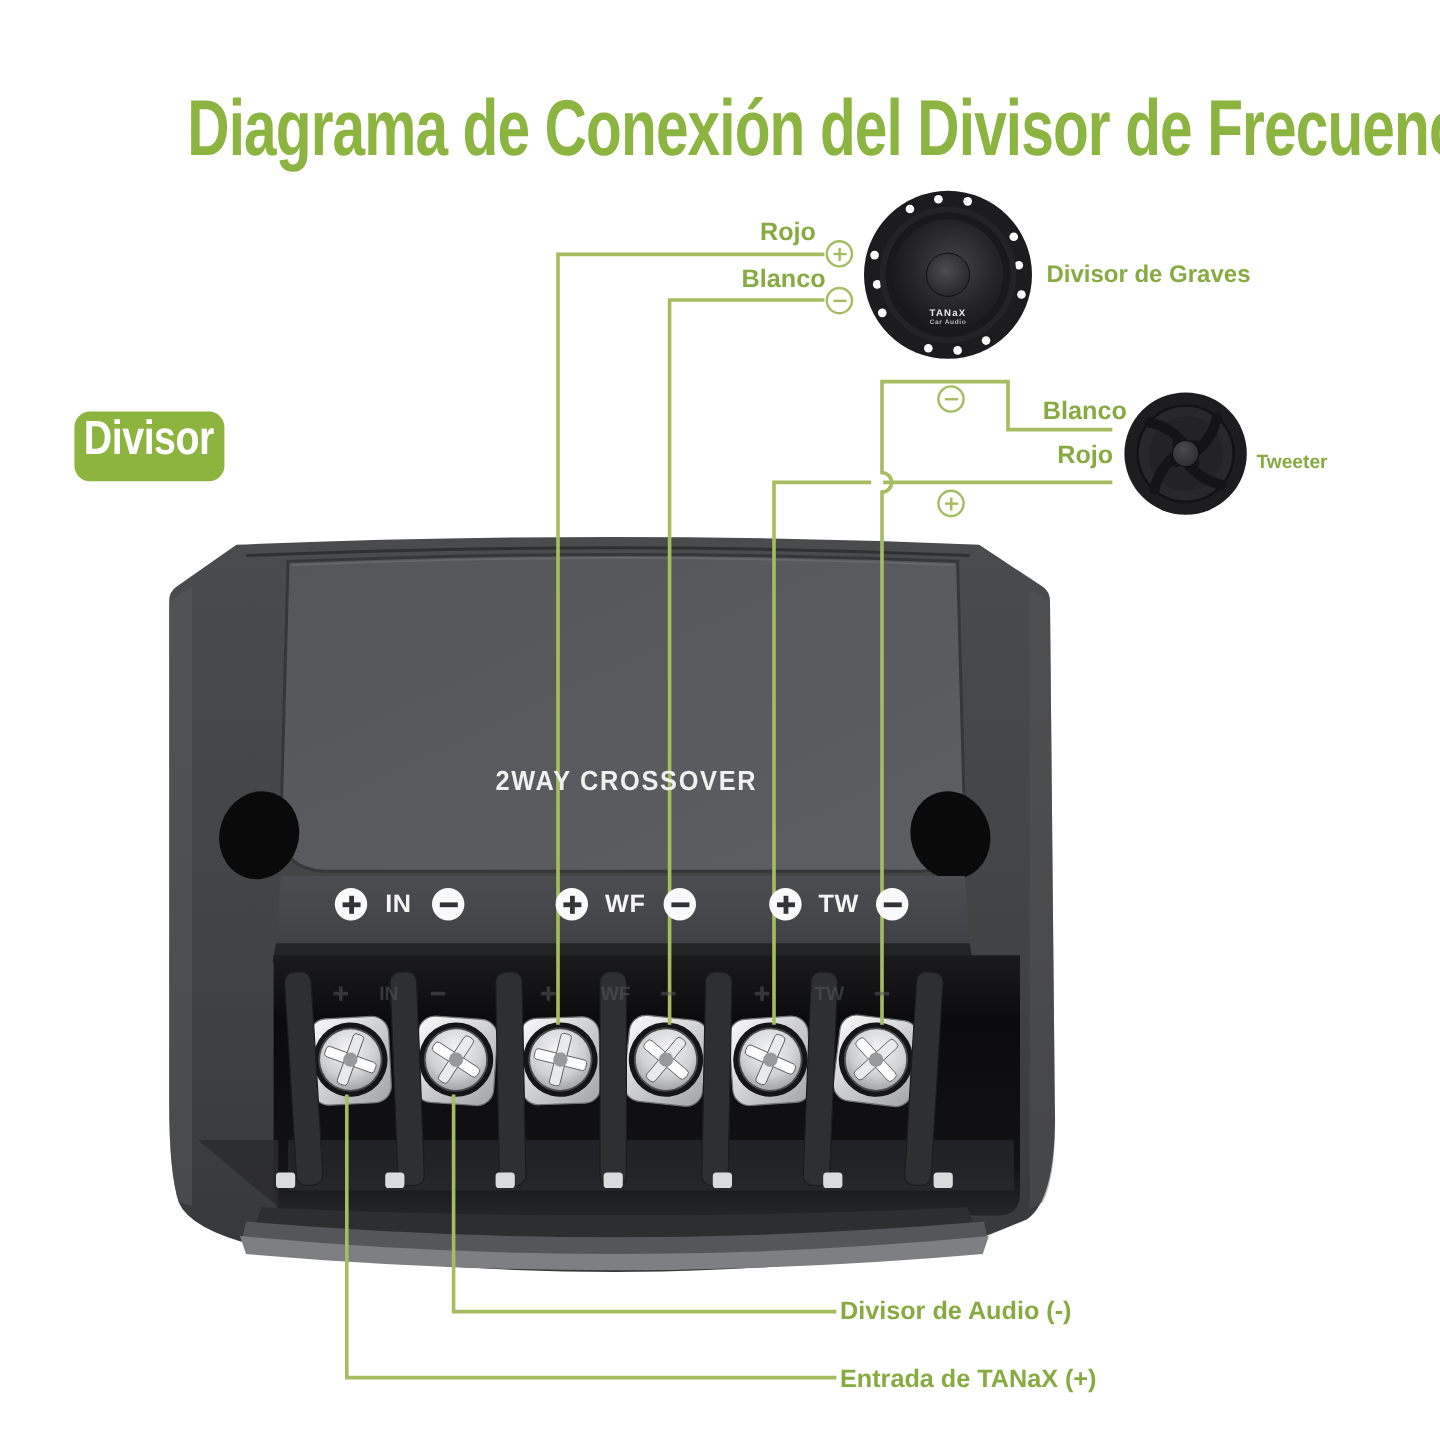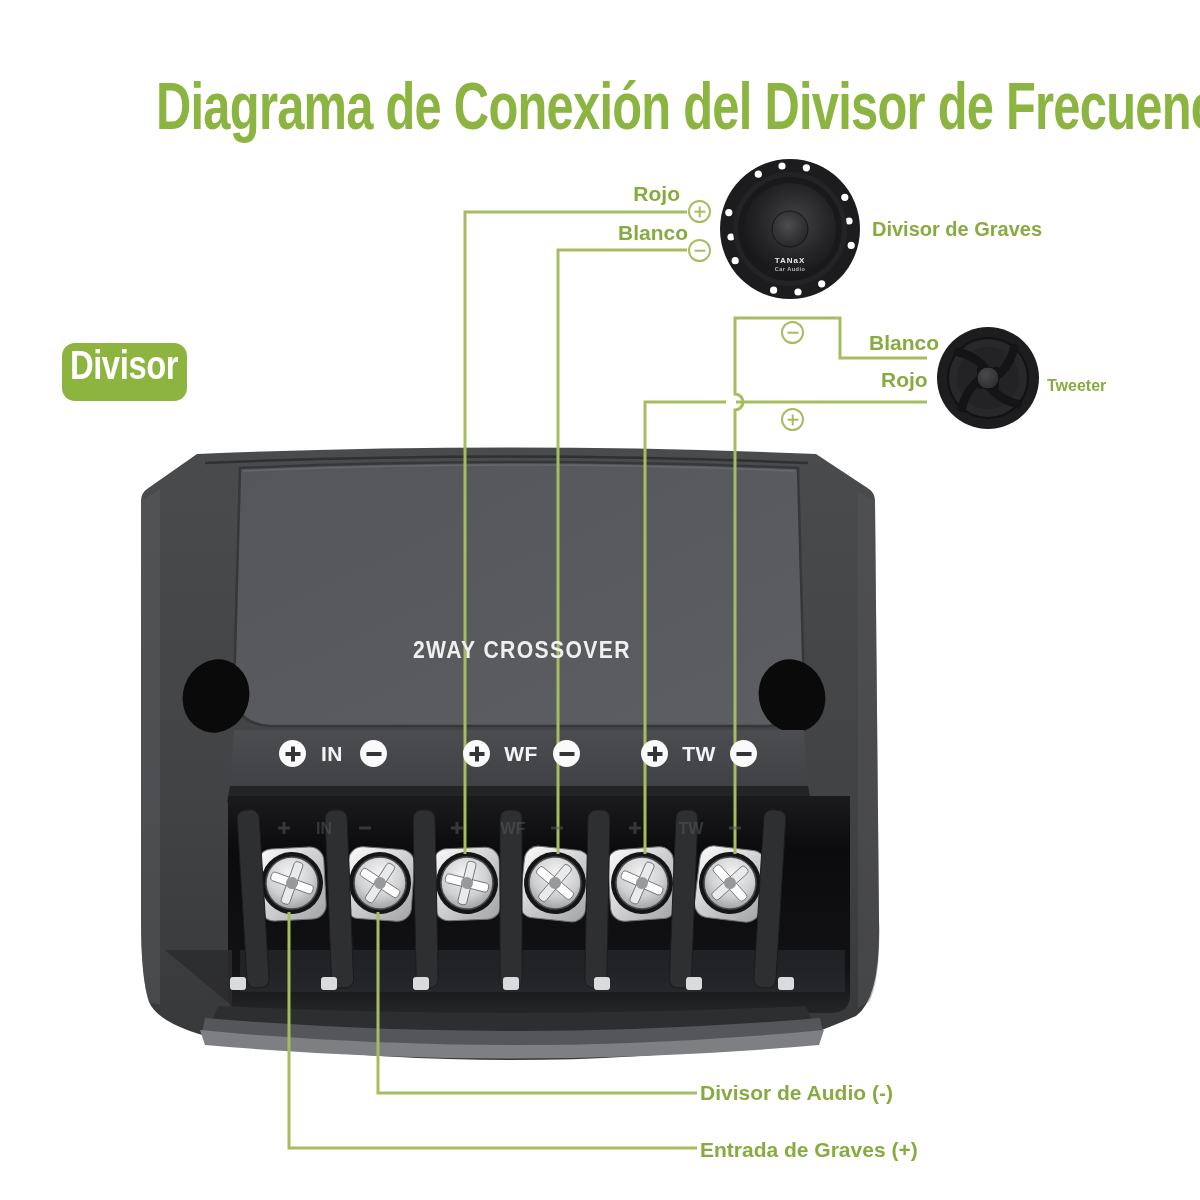--- a/index.html
+++ b/index.html
@@ -291,15 +291,15 @@
   <div class="brand abs">TANaX</div>
   <div class="brandsub abs">Car Audio</div>
 
   <div class="sym" style="left:781px;top:321px"></div>
   <div class="txt" style="left:869px;top:331px;font-size:21px">Blanco</div>
   <div class="txt" style="left:881px;top:368px;font-size:21px">Rojo</div>
   <div class="sym plus" style="left:781px;top:408px"></div>
   <div class="txt" style="left:1047px;top:377px;font-size:16px">Tweeter</div>
 
   <div class="txt" style="left:700px;top:1081px;font-size:21px">Divisor de Audio (-)</div>
-  <div class="txt" style="left:700px;top:1138px;font-size:21px">Entrada de Graves (+)</div>
+  <div class="txt" style="left:700px;top:1138px;font-size:21px">Entrada de TANaX (+)</div>
 
 </div>
 
 </body></html>

